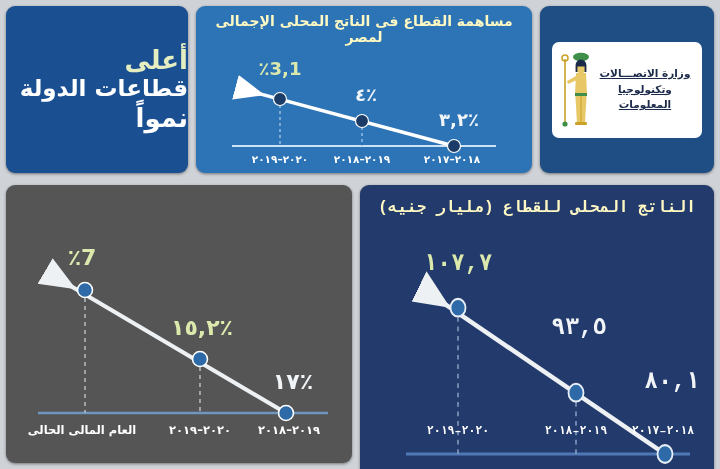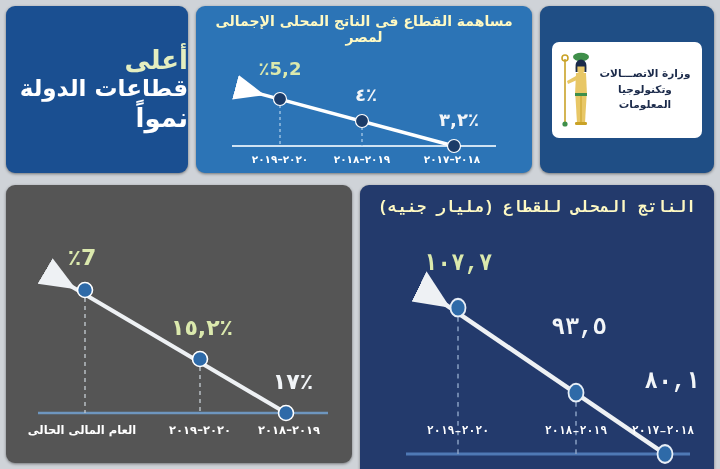--- a/index.html
+++ b/index.html
@@ -39,21 +39,21 @@
     background:#1f4e85;
     display:flex;align-items:center;justify-content:center;
   }
   #logo-card{
     width:150px;height:96px;background:#ffffff;border-radius:7px;
     display:flex;align-items:center;justify-content:flex-start;
     padding:0 6px;box-sizing:border-box;gap:2px;
   }
   #logo-text{
     flex:1;text-align:center;color:#1b2a4a;font-weight:bold;
-    font-size:10.5px;line-height:1.5;letter-spacing:.2px;
+    font-size:10.5px;line-height:1.5;letter-spacing:.2px;text-decoration:underline;
   }
   #logo-figure{width:34px;height:78px;flex:0 0 34px;}
 
   
   #chart-grow{
     left:6px;top:185px;width:346px;height:278px;
     background:#555555;
   }
   
   #chart-gdp{
@@ -117,21 +117,21 @@
           <path d="M0,4.5 L9,0.8 L9,8.2 Z" fill="#ffffff"></path>
         </marker>
       </defs>
       <line x1="258" y1="140" x2="46" y2="83" stroke="#ffffff" stroke-width="3.4" marker-end="url(#arrTop)"></line>
 
       <circle cx="84" cy="93" r="6.5" fill="#1c3c68" stroke="#ffffff" stroke-width="1.2"></circle>
       <circle cx="166" cy="115" r="6.5" fill="#1c3c68" stroke="#ffffff" stroke-width="1.2"></circle>
       <circle cx="258" cy="140" r="6.5" fill="#1c3c68" stroke="#ffffff" stroke-width="1.2"></circle>
     </svg>
 
-    <div class="val accent" style="left:84px;top:62px;">٪5,2</div>
+    <div class="val accent" style="left:84px;top:62px;">٪3,1</div>
     <div class="val plain" style="left:170px;top:88px;">٪٤</div>
     <div class="val plain" style="left:263px;top:113px;">٪٣,٢</div>
 
     <div class="axis-label" style="left:84px;top:147px;">٢٠٢٠–٢٠١٩</div>
     <div class="axis-label" style="left:166px;top:147px;">٢٠١٩–٢٠١٨</div>
     <div class="axis-label" style="left:256px;top:147px;">٢٠١٨–٢٠١٧</div>
   </div>
 
   <div class="panel shadow" id="logo-panel">
     <div id="logo-card">

